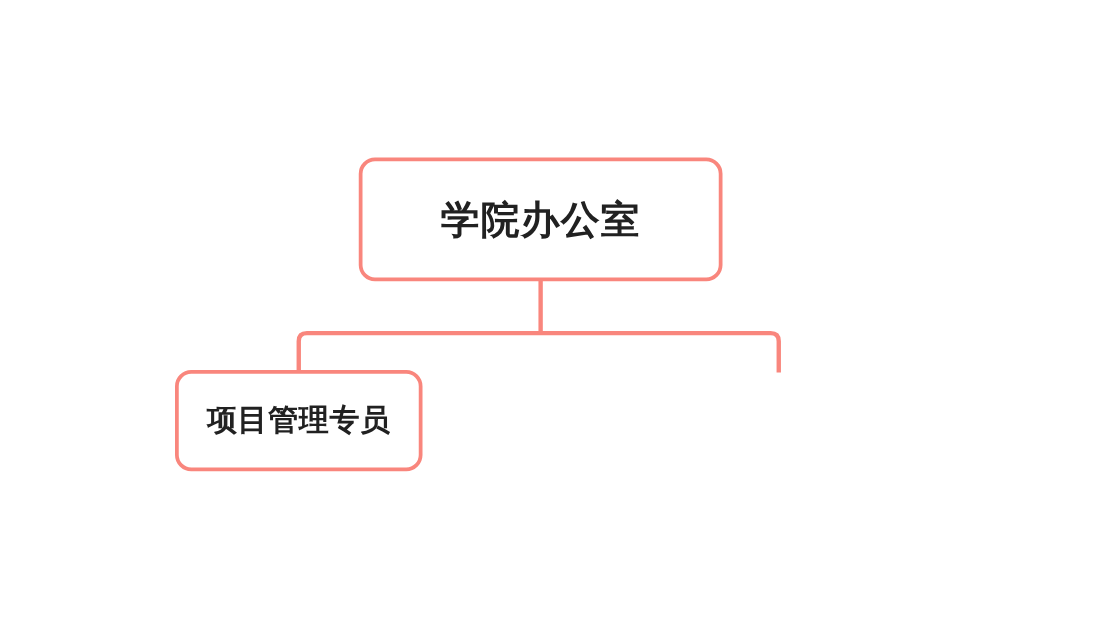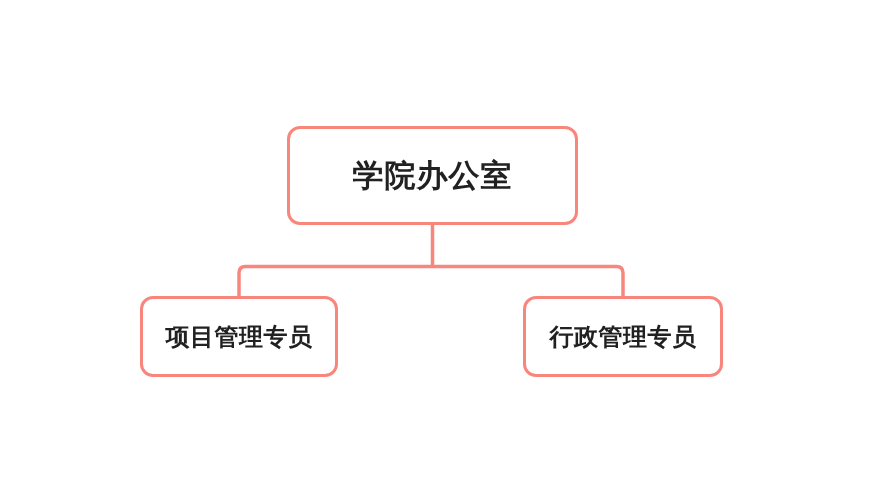--- a/index.html
+++ b/index.html
@@ -67,17 +67,14 @@
   </svg>
 
   <div class="node" id="node-root">
     <span class="node-label">学院办公室</span>
   </div>
 
   <div class="node" id="node-child-0">
     <span class="node-label">项目管理专员</span>
   </div>
 
-  <div class="node" id="node-child-1">
-    <span class="node-label">行政管理专员</span>
-  </div>
 
 </div>
 
 </body></html>

